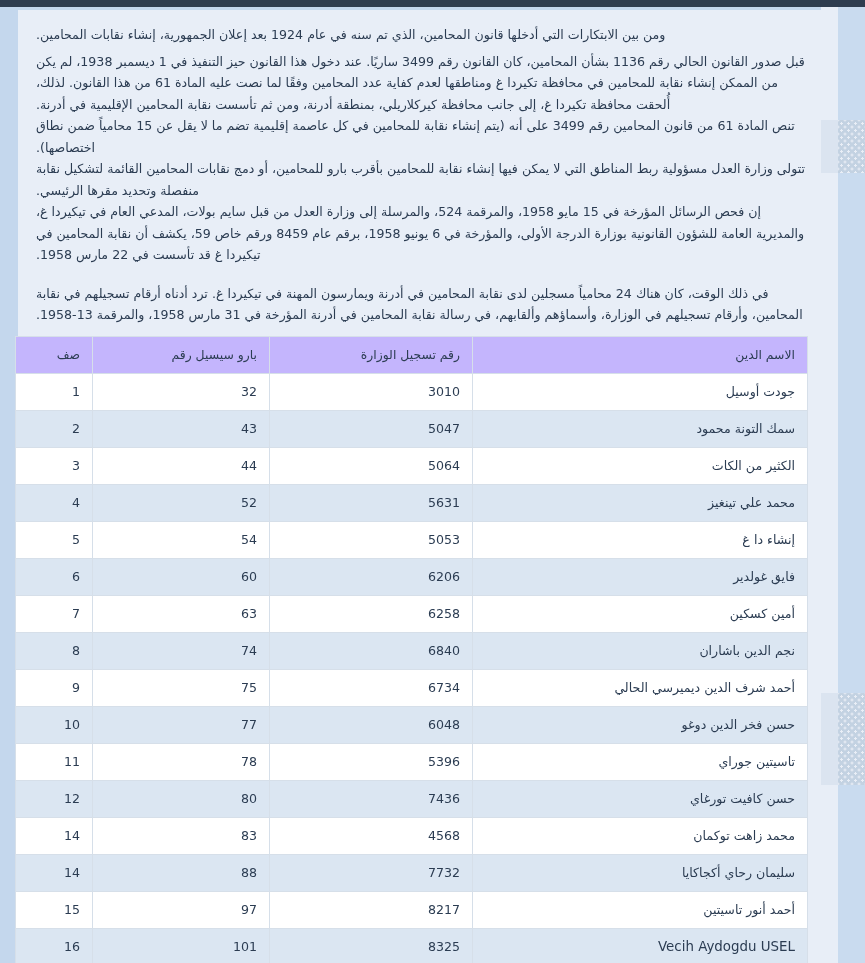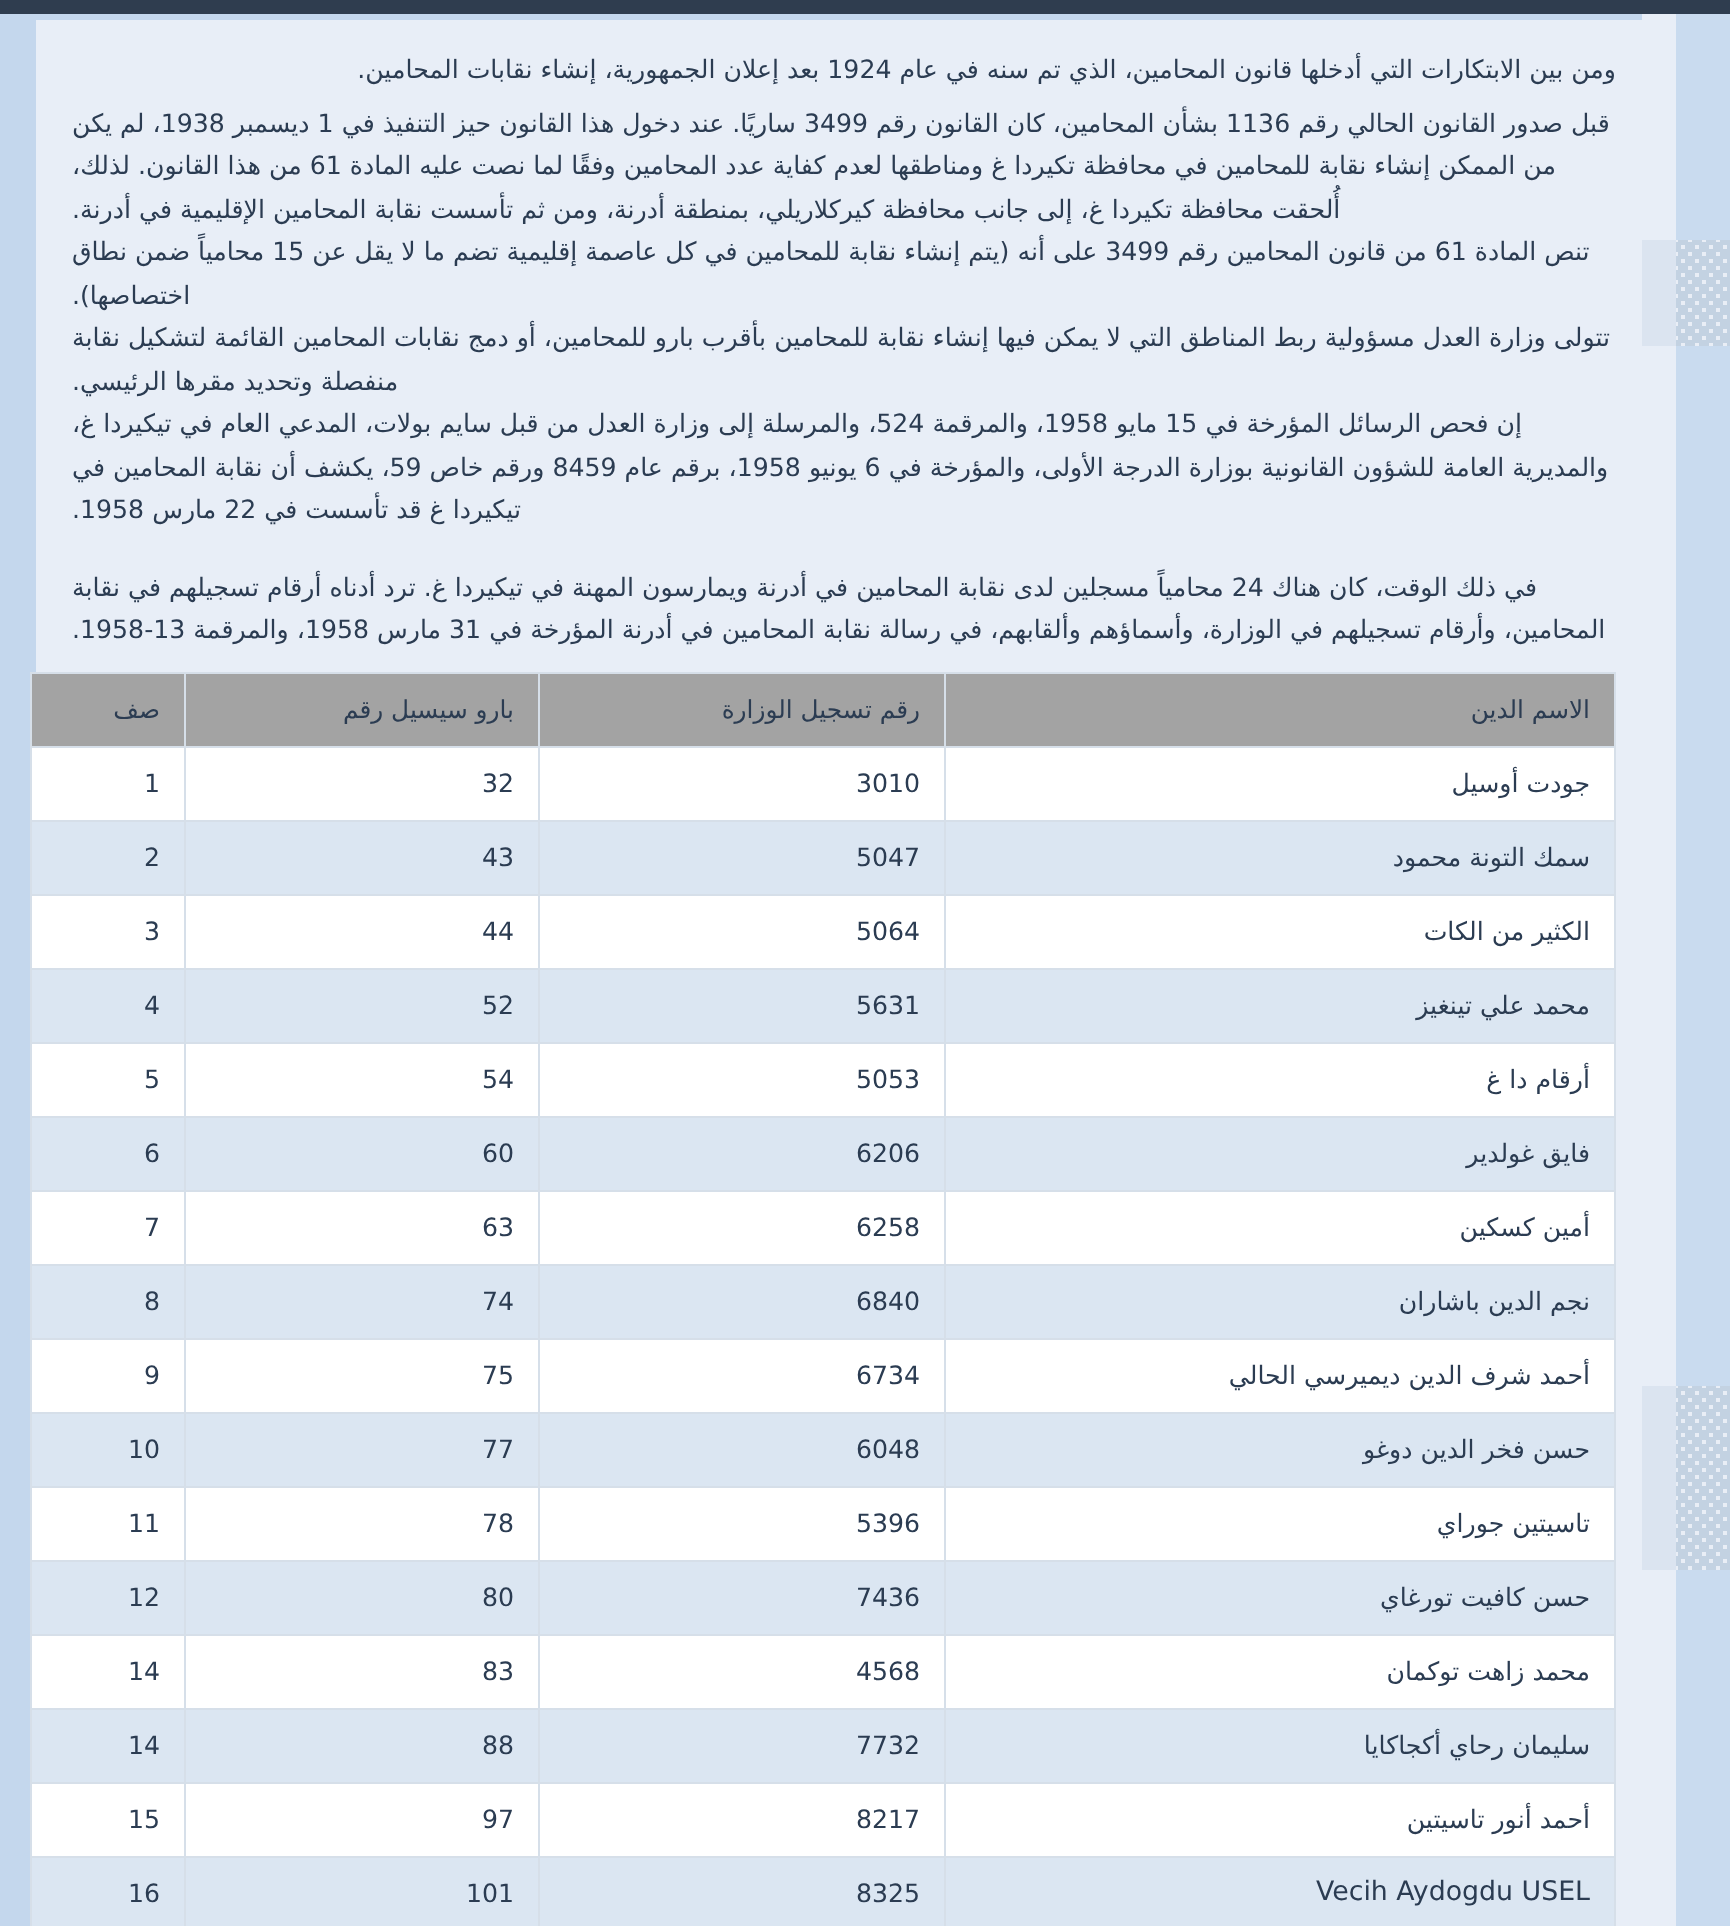--- a/index.html
+++ b/index.html
@@ -104,21 +104,21 @@
   }
 
   .para {
     font-size: 12.6px;
     line-height: 21.5px;
     color: #2b3c52;
     text-align: center;
     margin-bottom: 0;
     letter-spacing: 0;
   }
-  .para.block { text-align: right; margin-bottom: 5px; }
+  .para.block { text-align: left; margin-bottom: 5px; }
   .para.justify { text-align: left; }
 
   .spacer-lg { height: 17px; }
 
   
   table.reg {
     width: 792px;
     border-collapse: collapse;
     margin-top: 10px;
     font-size: 12.6px;
@@ -136,21 +136,21 @@
     padding: 10px 12px;
     text-align: right;
     color: #2b3c52;
     font-weight: normal;
     vertical-align: middle;
     height: 37px;
     white-space: nowrap;
     overflow: hidden;
   }
   table.reg thead th {
-    background: #a3a3a3;
+    background: #c4b5fd;
     font-size: 12.4px;
   }
   table.reg tbody tr:nth-child(odd)  td { background: #ffffff; }
   table.reg tbody tr:nth-child(even) td { background: #dbe6f2; }
 
   td.num, th.num { direction: ltr; text-align: left; }
   td.latin { direction: ltr; text-align: left; font-size: 13.4px; }
 </style>
 </head>
 <body>
@@ -219,21 +219,21 @@
           <td class="num">44</td>
           <td class="num">3</td>
         </tr>
         <tr>
           <td>محمد علي تينغيز</td>
           <td class="num">5631</td>
           <td class="num">52</td>
           <td class="num">4</td>
         </tr>
         <tr>
-          <td>أرقام دا غ</td>
+          <td>إنشاء دا غ</td>
           <td class="num">5053</td>
           <td class="num">54</td>
           <td class="num">5</td>
         </tr>
         <tr>
           <td>فايق غولدير</td>
           <td class="num">6206</td>
           <td class="num">60</td>
           <td class="num">6</td>
         </tr>

